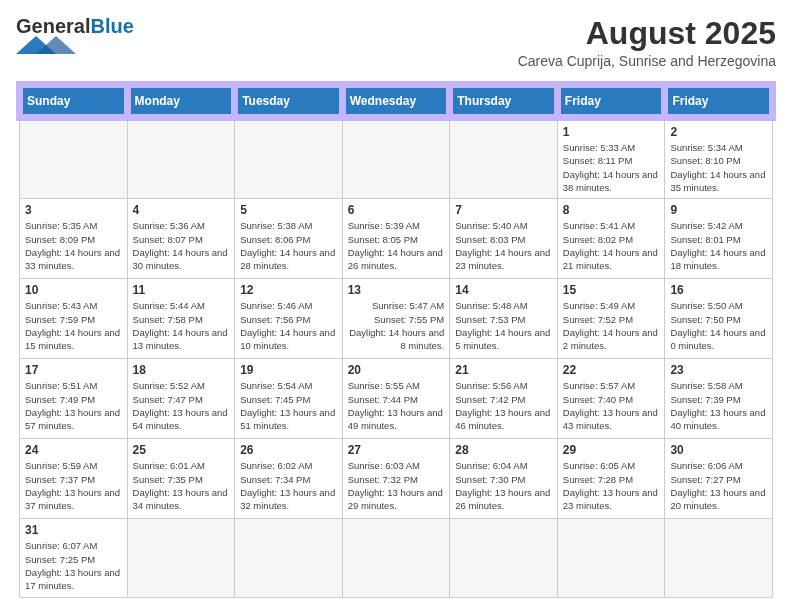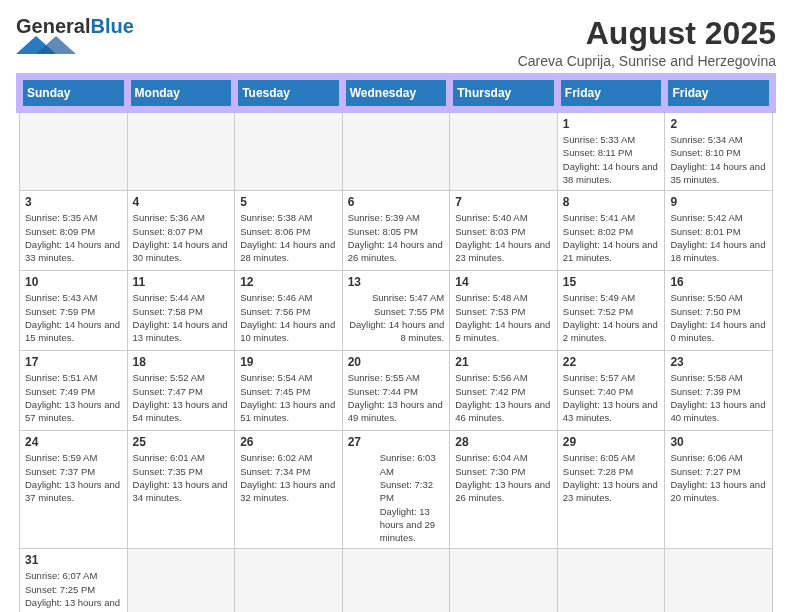--- a/index.html
+++ b/index.html
@@ -7,21 +7,21 @@
       font-family: Arial, sans-serif;
       background: #fff;
       width: 792px;
       min-height: 612px;
       padding: 16px;
     }
     .header-area {
       display: flex;
       justify-content: space-between;
       align-items: flex-start;
-      margin-bottom: 4px;
+      margin-bottom: 12px;
     }
     .logo {
       display: flex;
       flex-direction: column;
       align-items: flex-start;
     }
     .logo-text {
       font-size: 20px;
       font-weight: bold;
       color: #333;
@@ -281,21 +281,21 @@
 Daylight: 13 hours and 34 minutes.</div>
         </td>
         <td>
           <div class="day-number">26</div>
           <div class="day-info" style="white-space: pre-line;">Sunrise: 6:02 AM
 Sunset: 7:34 PM
 Daylight: 13 hours and 32 minutes.</div>
         </td>
         <td>
           <div class="day-number">27</div>
-          <div class="day-info" style="white-space: pre-line; margin-left: 32px;">Sunrise: 6:03 AM
+          <div class="day-info" style="white-space: pre-line;">Sunrise: 6:03 AM
 Sunset: 7:32 PM
 Daylight: 13 hours and 29 minutes.</div>
         </td>
         <td>
           <div class="day-number">28</div>
           <div class="day-info" style="white-space: pre-line;">Sunrise: 6:04 AM
 Sunset: 7:30 PM
 Daylight: 13 hours and 26 minutes.</div>
         </td>
         <td>

